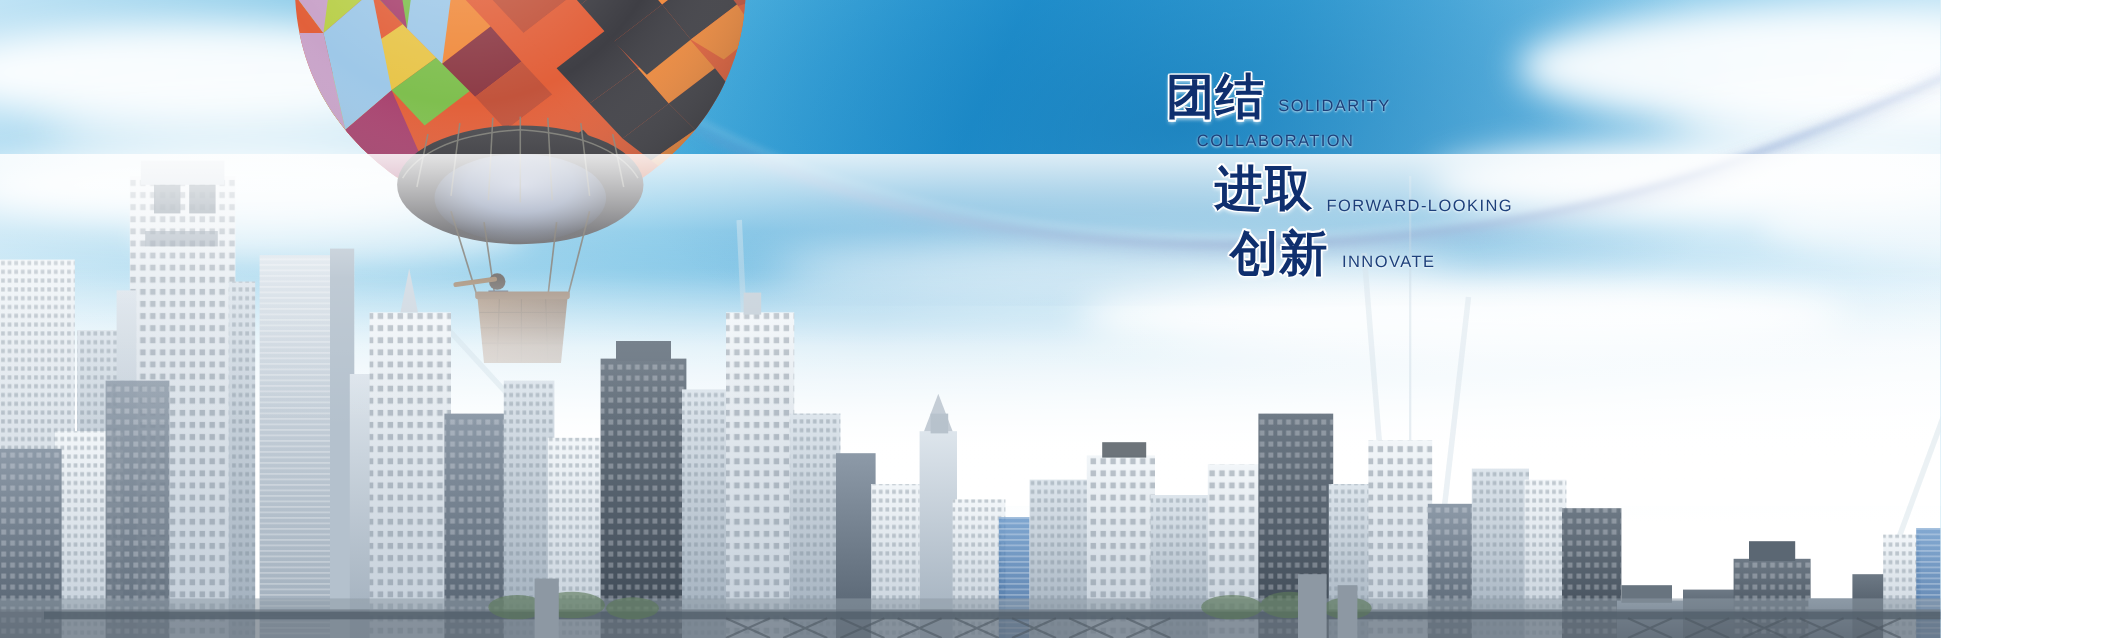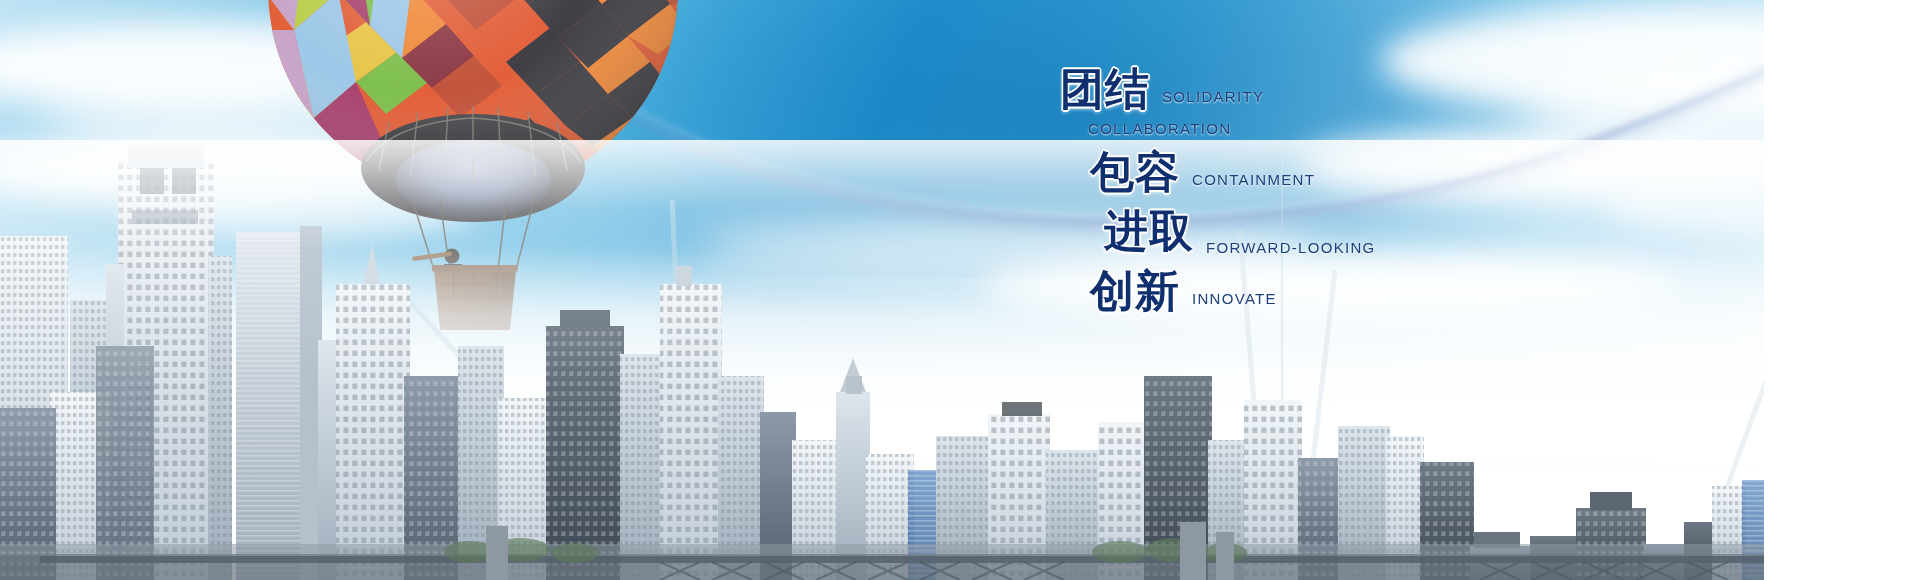--- a/index.html
+++ b/index.html
@@ -96,21 +96,21 @@
     color:#1d3f7a;
     letter-spacing:1.3px;
     margin-left:12px;
     position:relative; top:-2px;
     text-shadow:0 1px 2px rgba(255,255,255,.85);
   }
   .v0 { margin-left:0px;   }
   .v1 { margin-left:16px;  }
   .v2 { margin-left:30px;  }
   .v3 { margin-left:44px;align-items:flex-end;  }
-  .v4 { margin-left:30px;  }
+  .v4 { margin-left:58px;  }
 </style>
 </head>
 <body>
 
 <div class="banner">
 
   <div class="sky"></div>
   <div class="sky-core"></div>
 
   <div class="cloud c1"></div>
@@ -576,24 +576,20 @@
 
     <div class="value-row v0">
       <span class="cn">团结</span>
       <span class="en">SOLIDARITY</span>
     </div>
 
     <div class="value-row v1">
       <span class="en">COLLABORATION</span>
     </div>
 
-    <div class="value-row v2">
-      <span class="cn">包容</span>
-      <span class="en">CONTAINMENT</span>
-    </div>
 
     <div class="value-row v3">
       <span class="cn">进取</span>
       <span class="en">FORWARD-LOOKING</span>
     </div>
 
     <div class="value-row v4">
       <span class="cn">创新</span>
       <span class="en">INNOVATE</span>
     </div>

